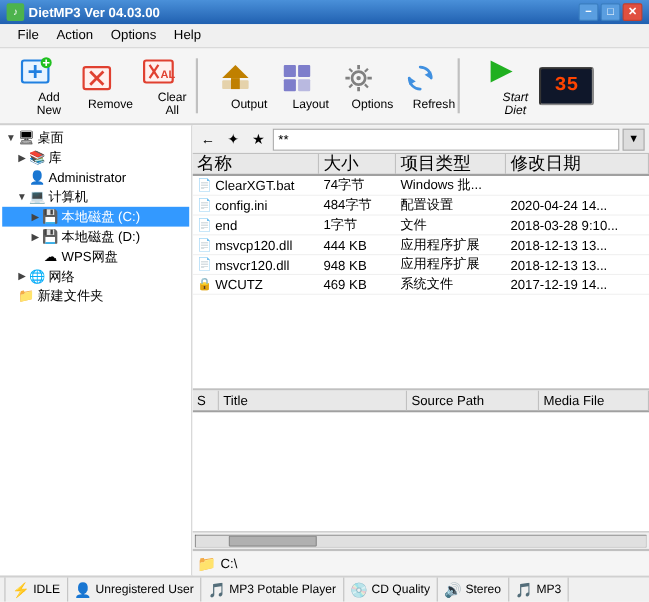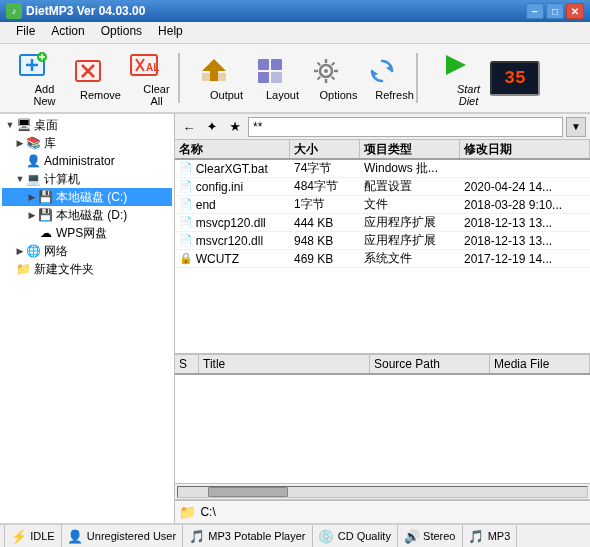--- a/index.html
+++ b/index.html
@@ -214,22 +214,22 @@
       display: grid;
       grid-template-columns: 1fr 70px 100px 130px;
       background: #e8e8e8;
       border-bottom: 2px solid #a0a0a0;
       height: 20px;
       position: sticky;
       top: 0;
     }
     .file-list-header-cell {
       padding: 2px 4px;
-      font-size: 12px;
-      font-weight: bold;
+      font-size: 16px;
+      font-weight: normal;
       border-right: 1px solid #c0c0c0;
       display: flex; align-items: center;
       cursor: pointer;
       white-space: nowrap;
       overflow: hidden;
     }
     .file-row {
       display: grid;
       grid-template-columns: 1fr 70px 100px 130px;
       height: 18px;

